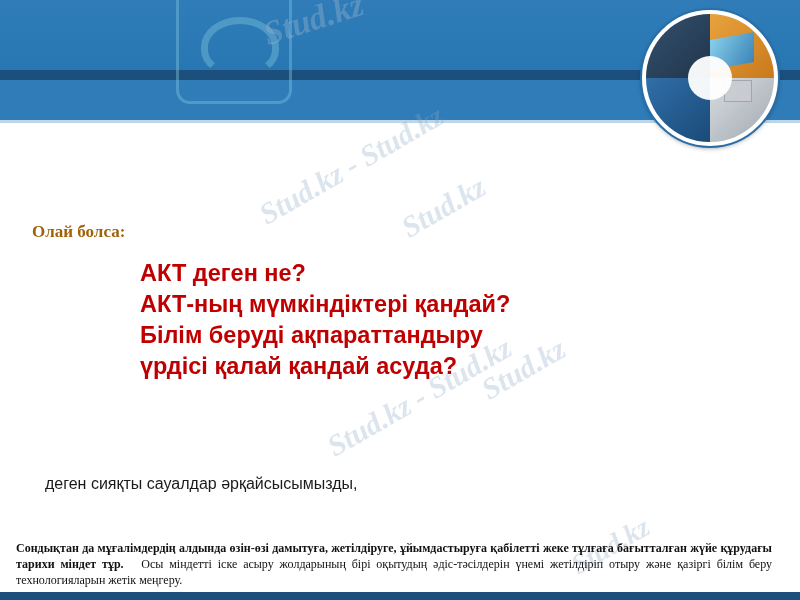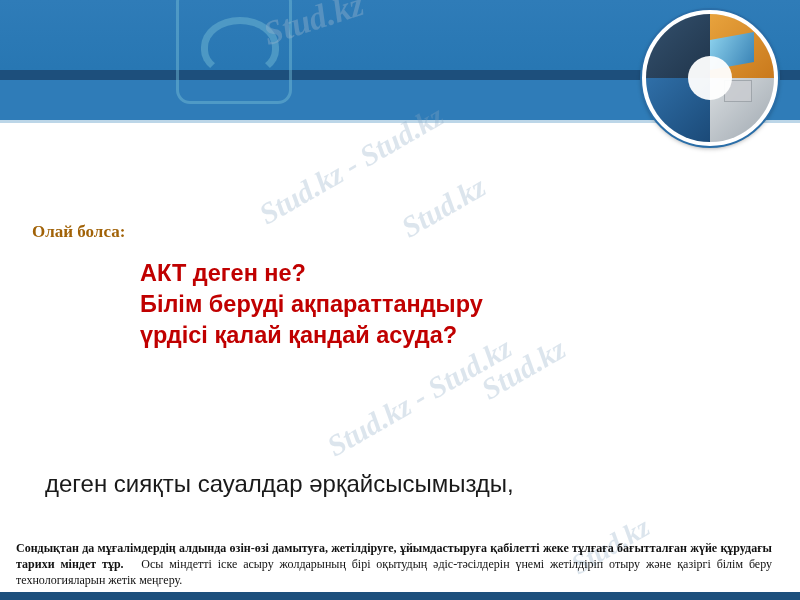--- a/index.html
+++ b/index.html
@@ -183,21 +183,21 @@
     font-size: 23.5px;
     line-height: 31px;
   }
   .questions div { white-space: nowrap; }
 
   .closing {
     position: absolute;
     left: 45px;
     top: 466px;
     width: 720px;
-    font-size: 24px;
+    font-size: 16px;
     line-height: 36px;
     color: #1a1a1a;
     font-weight: 500;
   }
 
   .footnote {
     position: absolute;
     left: 16px;
     top: 540px;
     width: 756px;
@@ -247,20 +247,21 @@
   <div class="wm wm4">Stud.kz</div>
   <div class="wm wm5">Stud.kz</div>
 
   <div class="intro">
   </div>
 
   <div class="olay">Олай болса:</div>
 
   <div class="questions">
     <div>АКТ деген не?</div>
+    <div>АКТ-ның мүмкіндіктері қандай?</div>
     <div>Білім беруді ақпараттандыру</div>
     <div>үрдісі қалай қандай асуда?</div>
   </div>
 
   <div class="closing">
     <div>деген сияқты сауалдар әрқайсысымызды,</div>
   </div>
 
   <div class="footnote">
     <b>Сондықтан да мұғалімдердің алдында өзін-өзі дамытуға, жетілдіруге, ұйымдастыруға  қабілетті жеке тұлғаға бағытталған жүйе құрудағы тарихи міндет тұр.</b>

